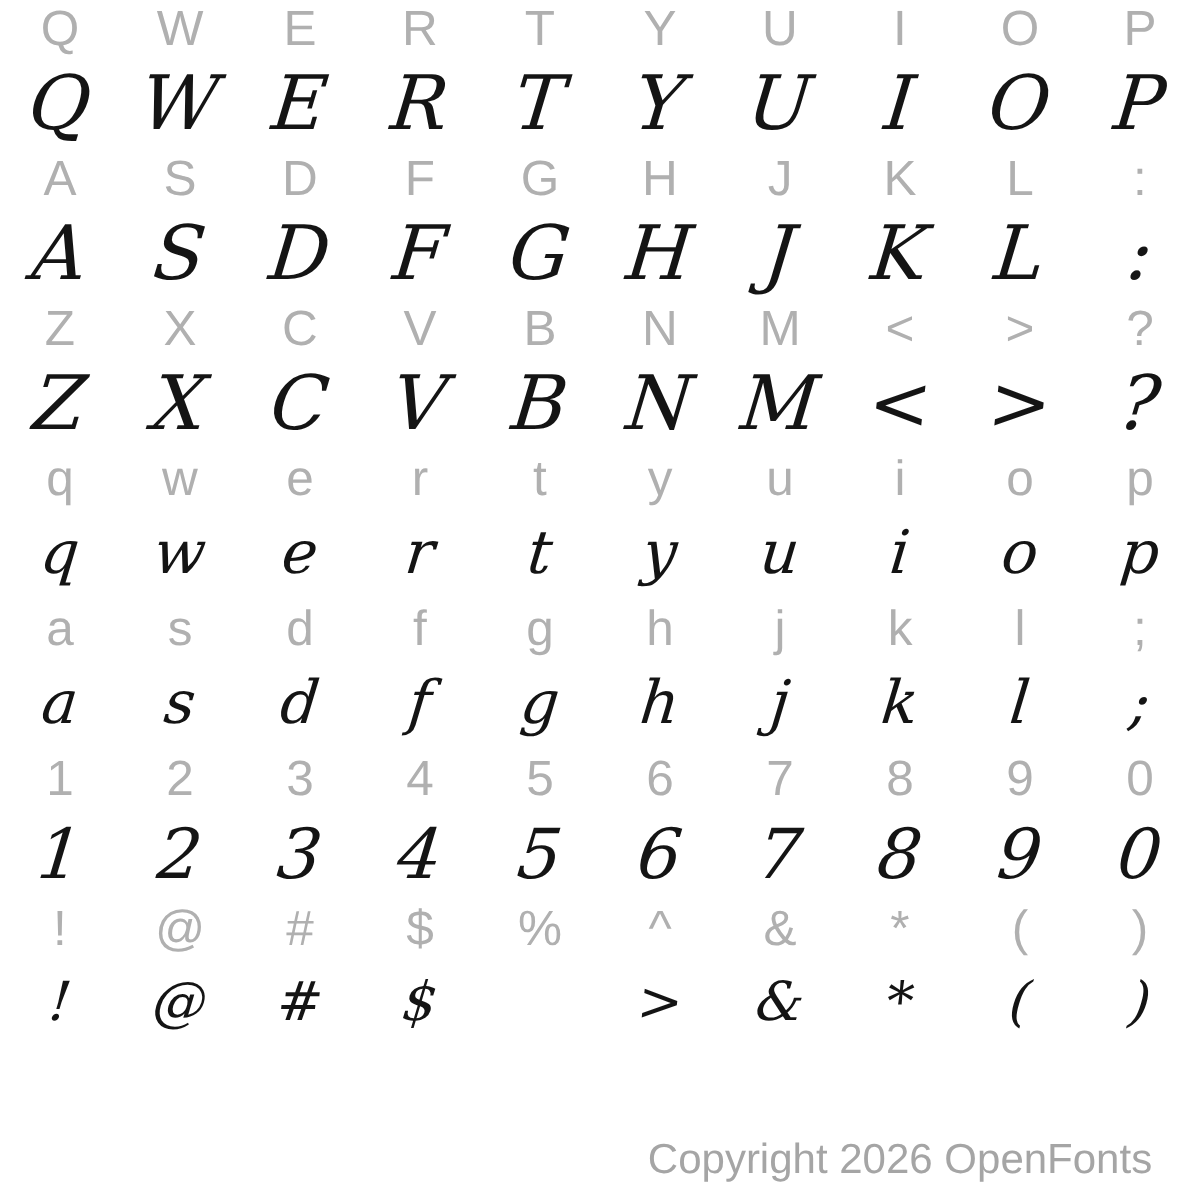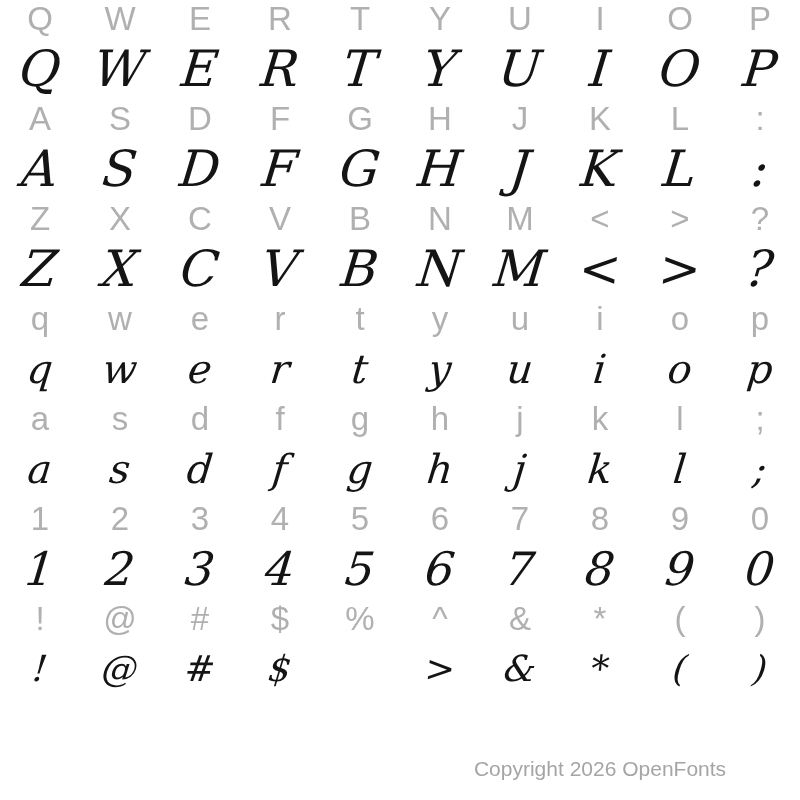--- a/index.html
+++ b/index.html
@@ -51,21 +51,21 @@
   .row-7 .cell, .row-9 .cell             { font-size: 40px; }
   .row-11 .cell                          { font-size: 46px; }
   .row-13 .cell                          { font-size: 36px; }
   .footer {
     position: absolute;
     top: 757px;
     left: 400px;
     width: 400px;
     text-align: center;
     font-family: "Liberation Sans", sans-serif;
-    font-size: 21px;
+    font-size: 28px;
     color: var(--footer-gray, #a5a5a5);
   }
 </style>
 </head>
 <body style="background: rgb(255, 255, 255);">
 
 <div class="sheet">
   <div>
       <div class="row reference row-0">
         <span class="cell">Q</span>

